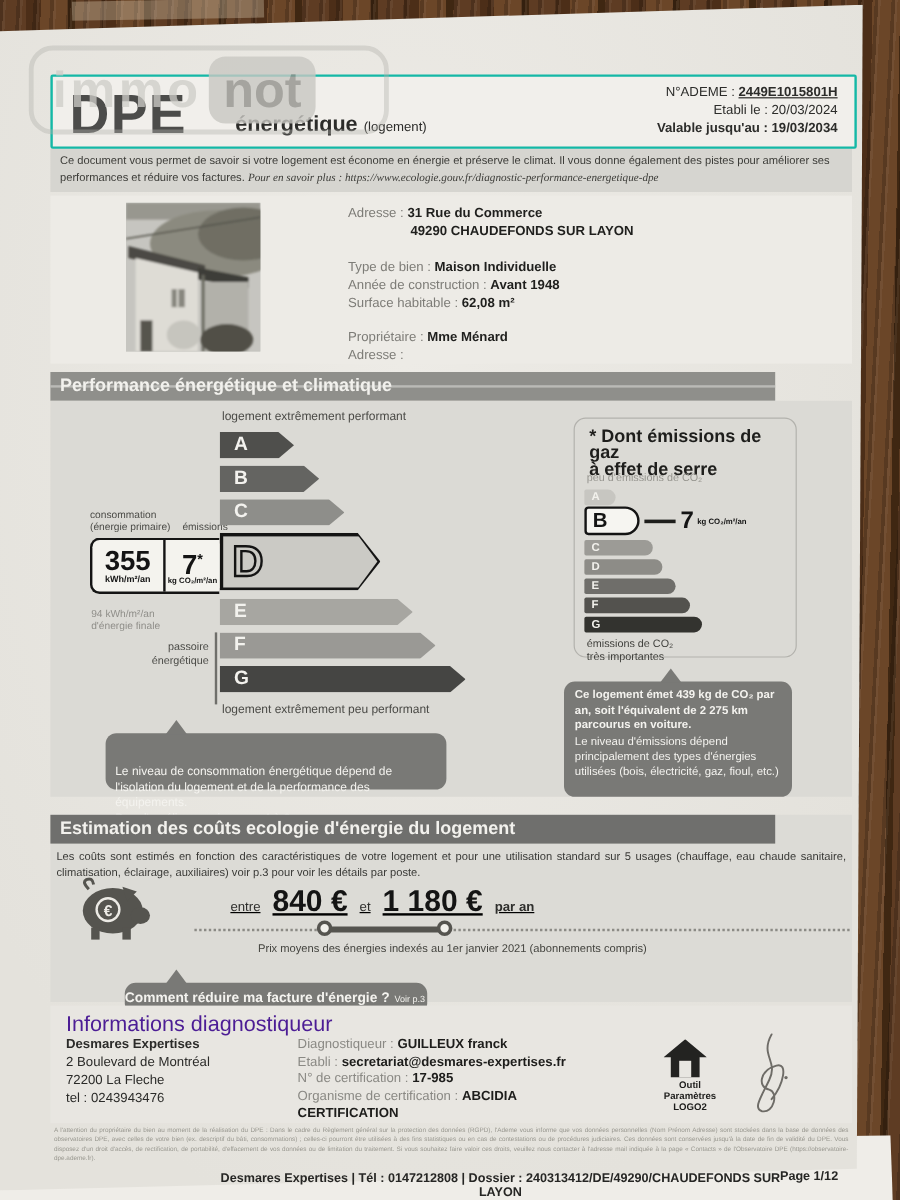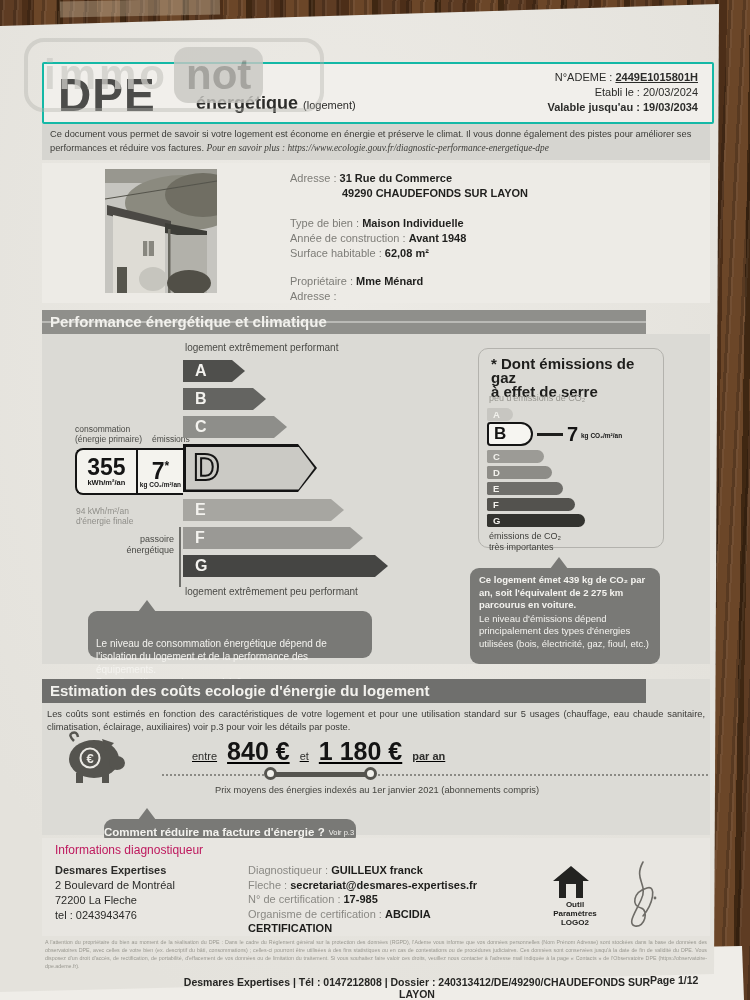--- a/index.html
+++ b/index.html
@@ -109,21 +109,21 @@
   .knob{position:absolute;top:88px;width:13px;height:13px;border-radius:50%;
     background:#f2f1ec;border:3px solid #55544f;box-sizing:border-box;}
   #est-note{left:120px;top:106px;width:430px;text-align:center;font-size:9.3px;color:#44443f;}
   #bubble3{left:62px;top:128px;width:252px;height:26px;display:flex;align-items:center;
     padding:0 0;box-sizing:border-box;white-space:nowrap;margin-top:12px;}
   #bubble3 .ptr{left:34px;}
   #bubble3 b{font-size:11.5px;}
   #bubble3 .ref{font-size:7.5px;margin-left:4px;}
   
   #info{left:42px;top:838px;width:668px;height:98px;background:#e8e6e1;}
-  #info-h{left:13px;top:5px;font-size:12px;color:#be185d;}
+  #info-h{left:13px;top:5px;font-size:18px;color:#4c1d95;}
   #info-left{left:13px;top:25px;font-size:11px;line-height:15px;color:#2b2b29;}
   #info-mid{left:206px;top:25px;font-size:11px;line-height:14.5px;color:#8a8984;}
   #info-mid b{color:#1d1d1b;}
   #house-icon{left:511px;top:28px;}
   #house-cap{left:478px;top:62px;width:110px;text-align:center;font-size:8px;font-weight:800;
     color:#1d1d1b;line-height:9px;white-space:pre-line;}
   #signature{left:571px;top:20px;}
   
   #legal{left:45px;top:938px;width:662px;font-size:5.3px;line-height:8px;color:#98978f;
     filter:blur(.35px);text-align:justify;}
@@ -329,21 +329,21 @@
 <div id="info" class="abs">
   <div id="info-h" class="abs">Informations diagnostiqueur</div>
   <div id="info-left" class="abs">
     <b>Desmares Expertises</b><br>
     <span>2 Boulevard de Montréal</span><br>
     <span>72200 La Fleche</span><br>
     <span>tel : 0243943476</span>
   </div>
   <div id="info-mid" class="abs">
     <div><span>Diagnostiqueur : </span><b>GUILLEUX franck</b></div>
-    <div><span>Fleche : </span><b>secretariat@desmares-expertises.fr</b></div>
+    <div><span>Etabli : </span><b>secretariat@desmares-expertises.fr</b></div>
     <div><span>N° de certification : </span><b>17-985</b></div>
     <div><span>Organisme de certification : </span><b>ABCIDIA</b></div>
     <div><b>CERTIFICATION</b></div>
   </div>
   <svg id="house-icon" class="abs" width="36" height="32" viewBox="0 0 36 32">
     <polygon points="18,0 36,15 30,15 30,32 6,32 6,15 0,15" fill="#232321"></polygon>
     <rect x="13" y="18" width="10" height="14" fill="#e8e6e1"></rect>
   </svg>
   <div id="house-cap" class="abs">Outil
 Paramètres

